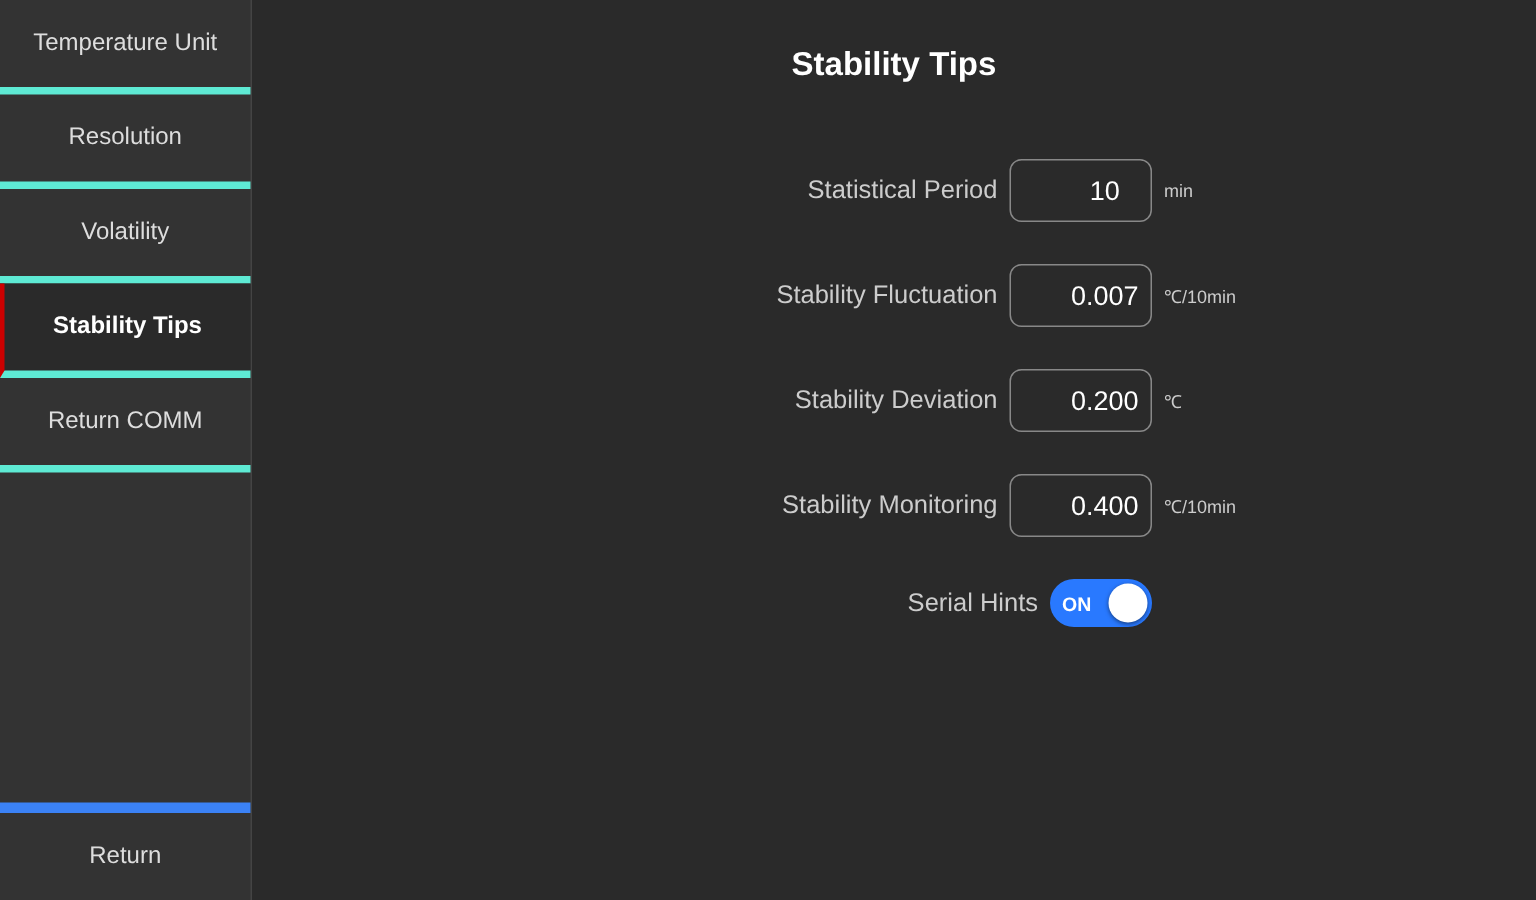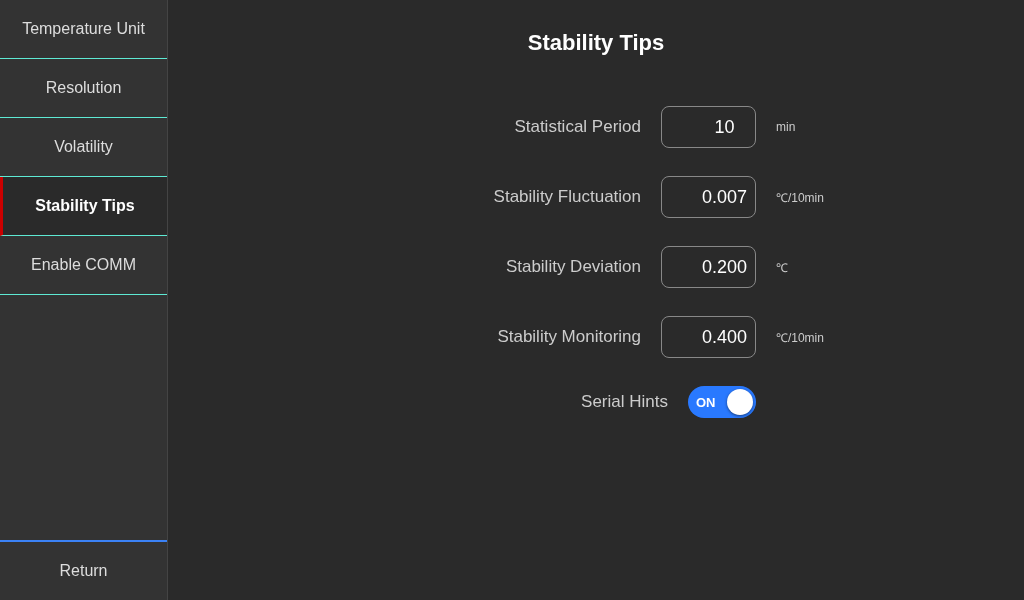--- a/index.html
+++ b/index.html
@@ -27,21 +27,21 @@
 
     .sidebar-item {
       display: flex;
       align-items: center;
       justify-content: center;
       padding: 20px 10px;
       cursor: pointer;
       font-size: 16px;
       color: #dddddd;
       text-align: center;
-      border-bottom: 1px solid #5eead4;
+      border-bottom: 5px solid #5eead4;
       position: relative;
     }
 
     .sidebar-item.active {
       color: #ffffff;
       font-weight: bold;
       background: #2a2a2a;
       border-left: 3px solid #cc0000;
     }
 
@@ -51,21 +51,21 @@
 
     .sidebar-return {
       display: flex;
       align-items: center;
       justify-content: center;
       padding: 20px 10px;
       cursor: pointer;
       font-size: 16px;
       color: #dddddd;
       text-align: center;
-      border-top: 2px solid #3b82f6;
+      border-top: 7px solid #3b82f6;
     }
 
     
     .main-content {
       flex: 1;
       display: flex;
       flex-direction: column;
       align-items: center;
       padding: 30px 40px;
     }
@@ -83,21 +83,21 @@
       gap: 28px;
       width: 100%;
       max-width: 520px;
       margin-top: 10px;
     }
 
     .setting-row {
       display: flex;
       align-items: center;
       justify-content: flex-end;
-      gap: 20px;
+      gap: 8px;
     }
 
     .setting-label {
       font-size: 17px;
       color: #cccccc;
       text-align: right;
       min-width: 200px;
     }
 
     .setting-input {
@@ -169,21 +169,21 @@
       <div class="sidebar-item">
         <span>Resolution</span>
       </div>
       <div class="sidebar-item">
         <span>Volatility</span>
       </div>
       <div class="sidebar-item active">
         <span>Stability Tips</span>
       </div>
       <div class="sidebar-item">
-        <span>Enable COMM</span>
+        <span>Return COMM</span>
       </div>
     </div>
   <div class="sidebar-spacer"></div>
   <div class="sidebar-return">
     <span>Return</span>
   </div>
 </nav>
 
 <main class="main-content">
   <h1 class="page-title">Stability Tips</h1>

